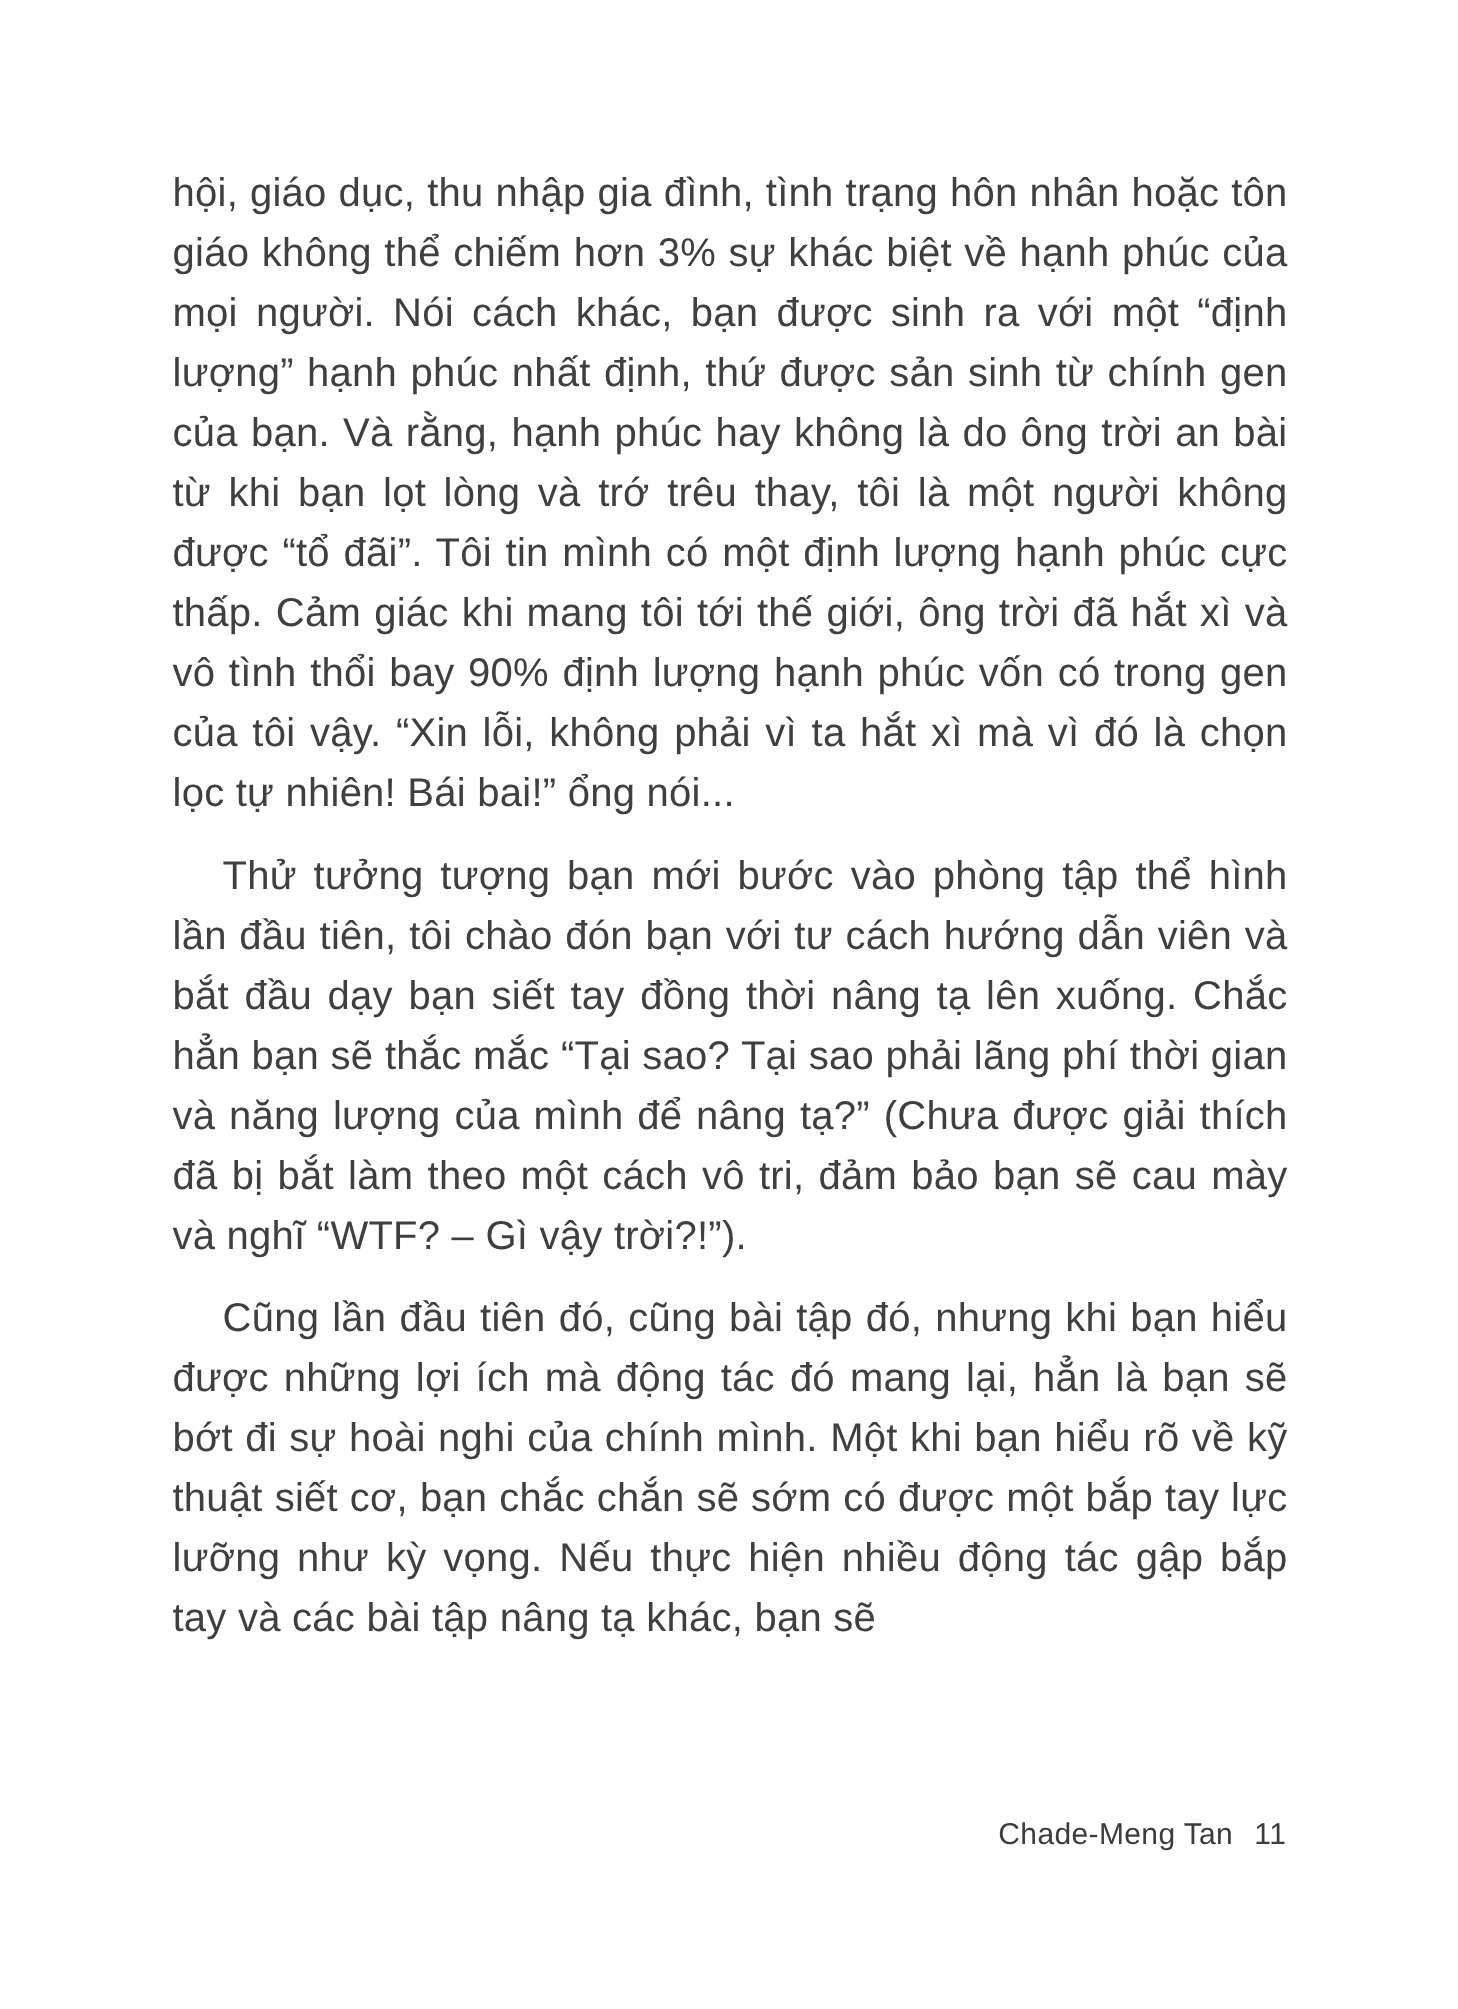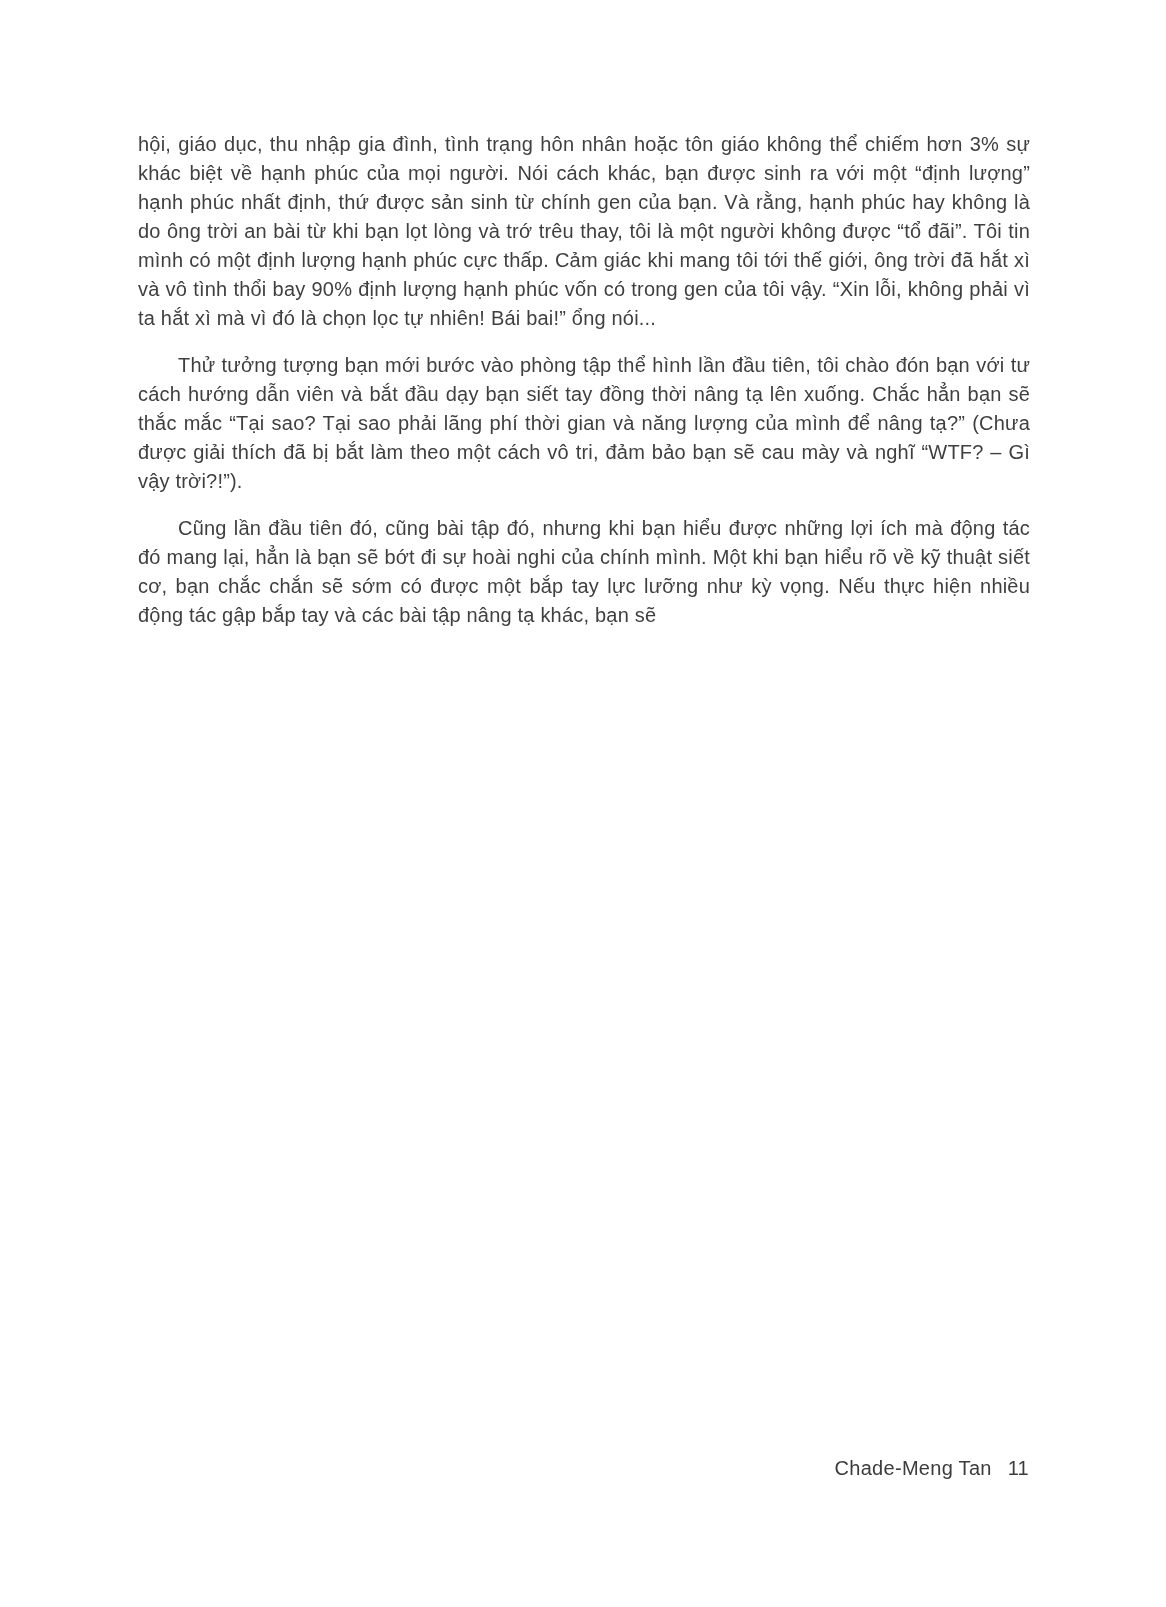--- a/index.html
+++ b/index.html
@@ -22,36 +22,36 @@
     background: #ffffff;
   }
   .text-block {
     position: absolute;
     left: 138px;
     top: 130px;
     width: 892px;
   }
   .para {
     margin: 0 0 18px 0;
-    font-size: 20px;
-    line-height: 29px;
+    font-size: 32px;
+    line-height: 48px;
     text-align: justify;
     text-justify: inter-word;
     letter-spacing: 0.2px;
     color: #3f3f3f;
     font-weight: 400;
   }
   .para.indent {
     text-indent: 40px;
   }
   .footer {
     position: absolute;
     right: 137px;
     top: 1455px;
-    font-size: 20px;
+    font-size: 24px;
     line-height: 26px;
     color: #3c3c3c;
     letter-spacing: 0.3px;
   }
   .footer .pagenum {
     margin-left: 10px;
   }
 </style>
 </head>
 <body>

